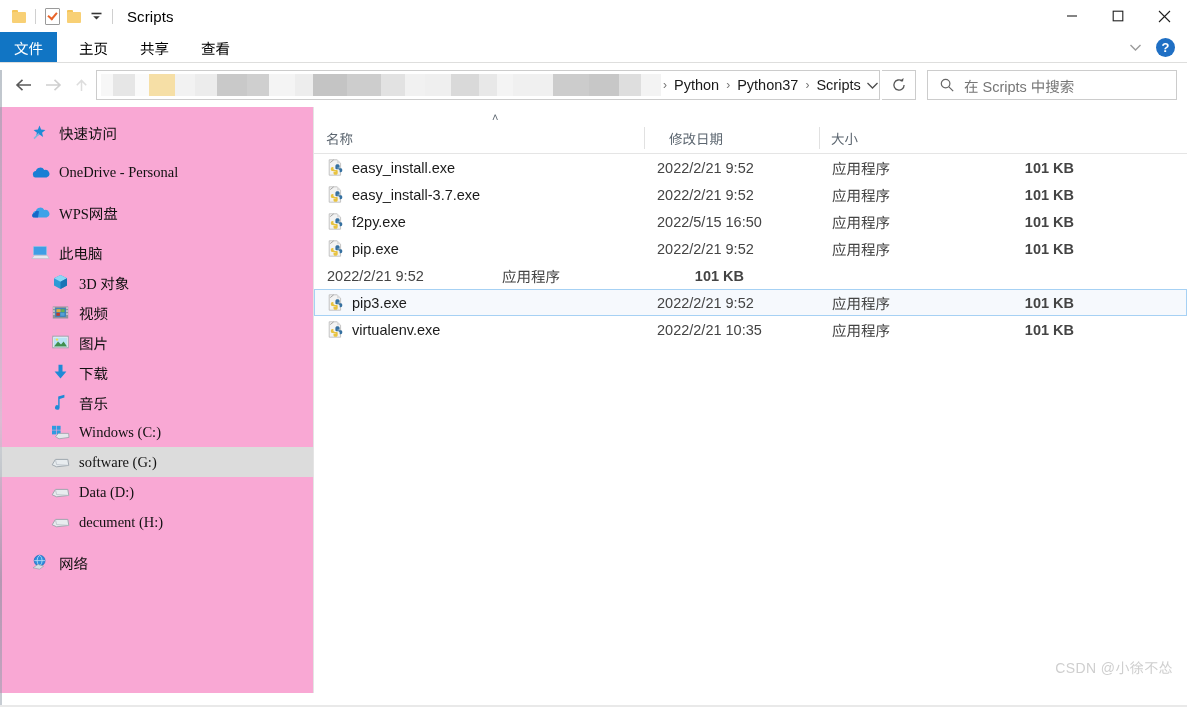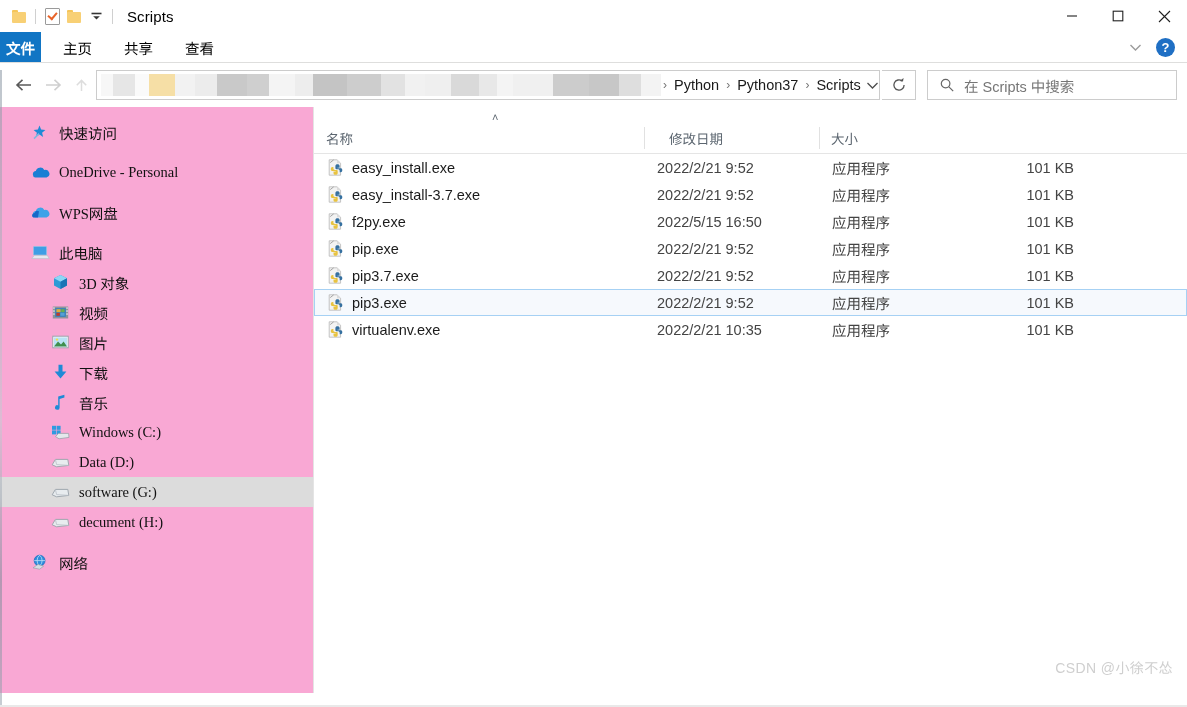--- a/index.html
+++ b/index.html
@@ -123,24 +123,23 @@
     align-items: center;
     padding: 0 16px;
     font-size: 14.5px;
     color: #000;
     cursor: default;
     white-space: nowrap;
   }
   .rtab.file {
     background: #1175c4;
     color: #ffffff;
-    padding: 0 6px;
+    padding: 0 14px;
     margin-right: 6px;
     justify-content: center;
-    font-weight: bold;
   }
   .ribbon-right {
     position: absolute;
     right: 6px;
     top: 0;
     height: 30px;
     display: flex;
     align-items: center;
     gap: 10px;
   }
@@ -372,21 +371,21 @@
     overflow: hidden;
   }
   .cell.name {
     width: 330px;
     display: flex;
     align-items: center;
     color: #1b1b1b;
   }
   .cell.date { width: 175px; color: #444; }
   .cell.type { width: 170px; color: #444; }
-  .cell.size { width: 110px; color: #444; text-align: right; padding-right: 26px; padding-left: 0; }
+  .cell.size { width: 110px; color: #444; text-align: right; padding-right: 26px; padding-left: 0; font-weight: bold; }
 
   .py-ico {
     width: 17px;
     height: 17px;
     margin-right: 8px;
     flex: 0 0 auto;
     position: relative;
   }
 
   
@@ -670,38 +669,38 @@
             <rect x="1" y="0.8" width="4" height="4" fill="#2f9be0"></rect>
             <rect x="5.6" y="0.8" width="4" height="4" fill="#2f9be0"></rect>
             <rect x="1" y="5.4" width="4" height="4" fill="#2f9be0"></rect>
             <rect x="5.6" y="5.4" width="4" height="4" fill="#2f9be0"></rect>
             <path d="M4.5 11.6 L7.5 8.4 H17.6 L18 12.4 L8 13.8 Z" fill="#e4e8ec" stroke="#9aa3ab" stroke-width="0.8"></path>
           </svg>
         </span>
         <span>Windows (C:)</span>
       </div>
 
-      <div class="nav-item lvl1">
+      <div class="nav-item lvl1 selected">
         <span class="ico">
           <svg width="19" height="12" viewBox="0 0 19 12">
             <path d="M1.2 8.8 L4.4 3.4 H16.8 L17.8 9.4 L5.6 10.8 Z" fill="#e8ecef" stroke="#98a1a9" stroke-width="0.9"></path>
             <path d="M4.4 3.4 L5.6 8.6 L17.8 9.4" fill="none" stroke="#b7bfc6" stroke-width="0.8"></path>
           </svg>
         </span>
-        <span>Data (D:)</span>
-      </div>
-
-      <div class="nav-item lvl1 selected">
+        <span>software (G:)</span>
+      </div>
+
+      <div class="nav-item lvl1">
         <span class="ico">
           <svg width="19" height="12" viewBox="0 0 19 12">
             <path d="M1.2 8.8 L4.4 3.4 H16.8 L17.8 9.4 L5.6 10.8 Z" fill="#e8ecef" stroke="#98a1a9" stroke-width="0.9"></path>
             <path d="M4.4 3.4 L5.6 8.6 L17.8 9.4" fill="none" stroke="#b7bfc6" stroke-width="0.8"></path>
           </svg>
         </span>
-        <span>software (G:)</span>
+        <span>Data (D:)</span>
       </div>
 
       <div class="nav-item lvl1">
         <span class="ico">
           <svg width="19" height="12" viewBox="0 0 19 12">
             <path d="M1.2 8.8 L4.4 3.4 H16.8 L17.8 9.4 L5.6 10.8 Z" fill="#e8ecef" stroke="#98a1a9" stroke-width="0.9"></path>
             <path d="M4.4 3.4 L5.6 8.6 L17.8 9.4" fill="none" stroke="#b7bfc6" stroke-width="0.8"></path>
           </svg>
         </span>
         <span>decument (H:)</span>
@@ -800,32 +799,20 @@
               </svg>
             </span>
             <span>pip.exe</span>
           </div>
           <div class="cell date">2022/2/21 9:52</div>
           <div class="cell type">应用程序</div>
           <div class="cell size">101 KB</div>
         </div>
 
         <div class="row">
-          <div class="cell name">
-            <span class="py-ico">
-              <svg width="17" height="17" viewBox="0 0 17 17">
-                <path d="M2.2 0.8 H10 L13.6 4.2 V16.2 H2.2 Z" fill="#f3f3f3" stroke="#b6b6b6" stroke-width="0.8"></path>
-                <path d="M10 0.8 L13.6 4.2 H10 Z" fill="#dcdcdc"></path>
-                <path d="M3.2 3.6 L6.6 0.9" stroke="#8f8f8f" stroke-width="0.8"></path>
-                <path d="M8.4 7.2 c0-1.3 0.9-1.9 2.1-1.9 1.2 0 2.1 0.5 2.1 1.9 v1.5 h-2.1 v0.5 h3.1 c1 0 1.7 0.6 1.7 2 0 1.3-0.6 2-1.7 2 h-0.9 v-1.4 c0-1-0.7-1.6-1.7-1.6 h-1.6 c-0.7 0-1-0.5-1-1.1 z" fill="#3570a0"></path>
-                <path d="M11.3 15.1 c0 1.3-0.9 1.9-2.1 1.9 -1.2 0-2.1-0.5-2.1-1.9 v-1.5 h2.1 v-0.5 h-3.1 c-1 0-1.7-0.6-1.7-2 0-1.3 0.6-2 1.7-2 h0.9 v1.4 c0 1 0.7 1.6 1.7 1.6 h1.6 c0.7 0 1 0.5 1 1.1 z" fill="#e8c341" transform="translate(-0.6,-1.2)"></path>
-              </svg>
-            </span>
-            <span>pip3.7.exe</span>
-          </div>
           <div class="cell date">2022/2/21 9:52</div>
           <div class="cell type">应用程序</div>
           <div class="cell size">101 KB</div>
         </div>
 
         <div class="row selected">
           <div class="cell name">
             <span class="py-ico">
               <svg width="17" height="17" viewBox="0 0 17 17">
                 <path d="M2.2 0.8 H10 L13.6 4.2 V16.2 H2.2 Z" fill="#f3f3f3" stroke="#b6b6b6" stroke-width="0.8"></path>

